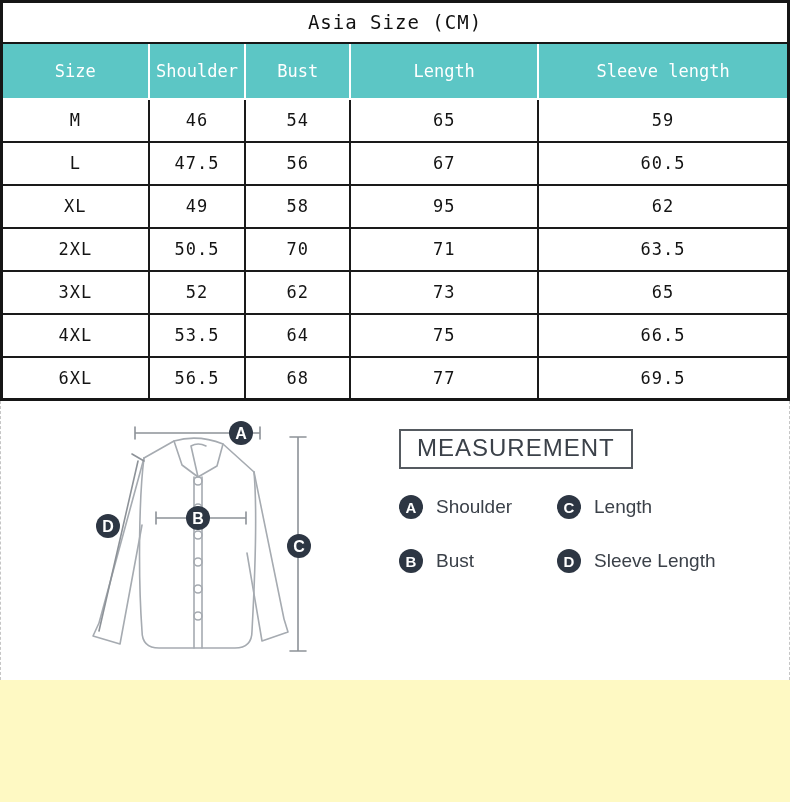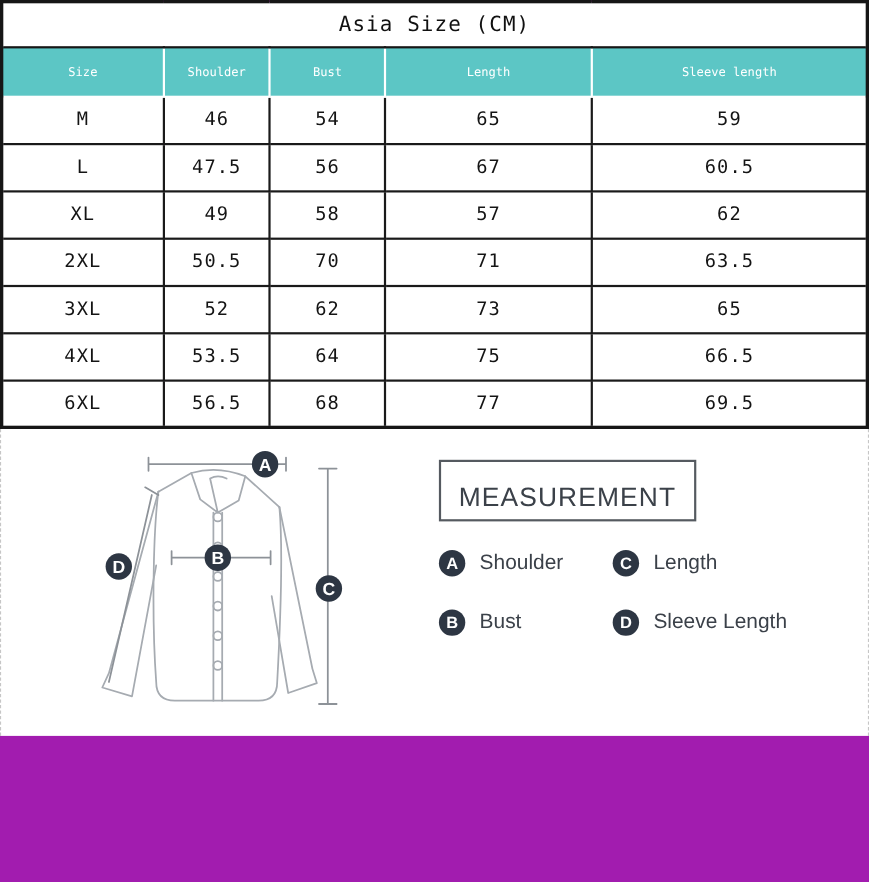--- a/index.html
+++ b/index.html
@@ -1,21 +1,21 @@
 <!DOCTYPE html>
 <html><head>
 <meta charset="utf-8">
 <style>
   * { margin: 0; padding: 0; box-sizing: border-box; }
   html, body { background: #ffffff; }
   .page {
     position: relative;
     width: 790px;
     height: 802px;
-    background: #a21caf;
+    background: #fef9c3;
     font-family: "DejaVu Sans Mono", monospace;
     color: #1a1a1a;
     overflow: hidden;
   }
 
   
   table.size-table {
     width: 790px;
     border-collapse: collapse;
     table-layout: fixed;
@@ -39,22 +39,22 @@
   }
   tr.head-en td, tr.head-ru td {
     background: #5cc6c5;
     color: #ffffff;
     text-align: center;
     vertical-align: middle;
     border-right: 2px solid #ffffff;
   }
   tr.head-en td:last-child, tr.head-ru td:last-child { border-right: none; }
   tr.head-en td {
-    height: 45px;
-    font-size: 11px;
+    height: 56px;
+    font-size: 17px;
     border-bottom: 2px solid #ffffff;
   }
   tr.head-ru td {
     height: 79px;
     font-size: 16px;
     border-bottom: 2px solid #161616;
     padding: 0 6px;
   }
   .ru {
     letter-spacing: 8px;
@@ -98,21 +98,21 @@
     position: absolute;
     left: 398px;
     top: 28px;
     width: 360px;
     font-family: "Liberation Sans", sans-serif;
     color: #3b4149;
   }
   .legend-title-box {
     display: inline-block;
     border: 2px solid #555a60;
-    padding: 19px 16px 5px 16px;
+    padding: 3px 16px 5px 16px;
     font-size: 24px;
     letter-spacing: 1px;
     color: #3b4149;
     background: #ffffff;
   }
   .legend-grid {
     margin-top: 26px;
     display: grid;
     grid-template-columns: 158px 1fr;
     row-gap: 30px;
@@ -185,21 +185,21 @@
         <td>L</td>
         <td>47.5</td>
         <td>56</td>
         <td>67</td>
         <td>60.5</td>
       </tr>
       <tr>
         <td>XL</td>
         <td>49</td>
         <td>58</td>
-        <td>57</td>
+        <td>95</td>
         <td>62</td>
       </tr>
       <tr>
         <td>2XL</td>
         <td>50.5</td>
         <td>70</td>
         <td>71</td>
         <td>63.5</td>
       </tr>
       <tr>

